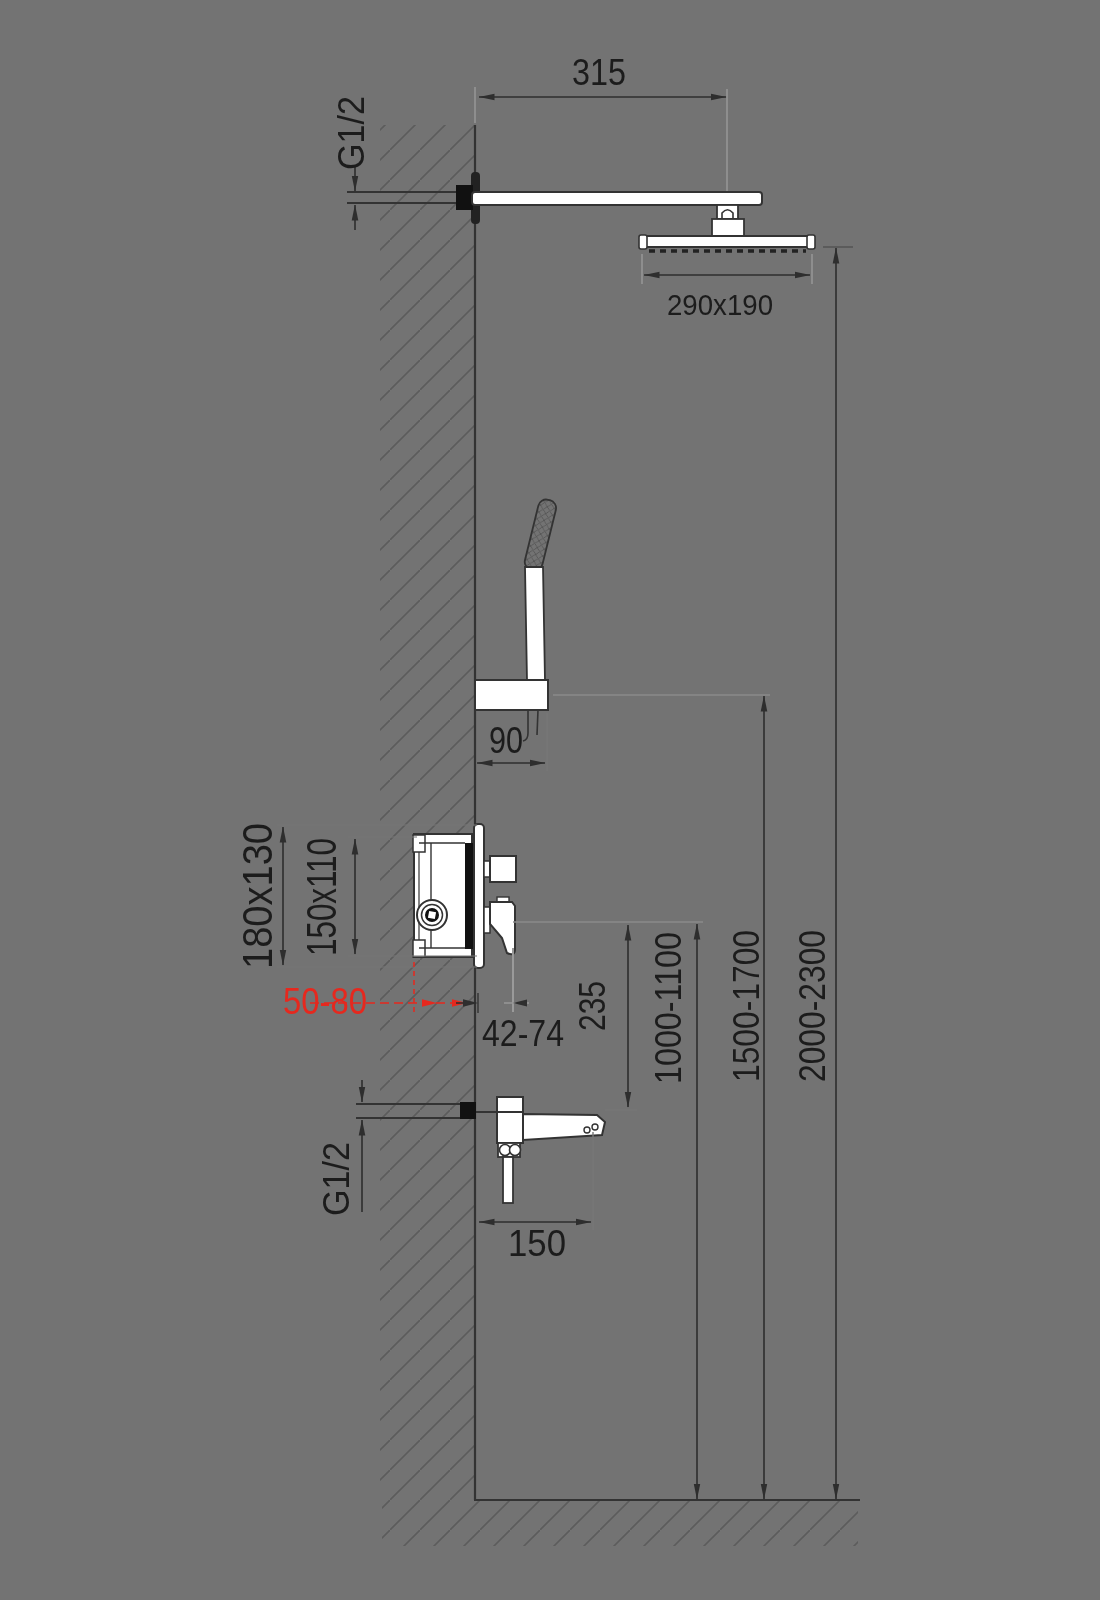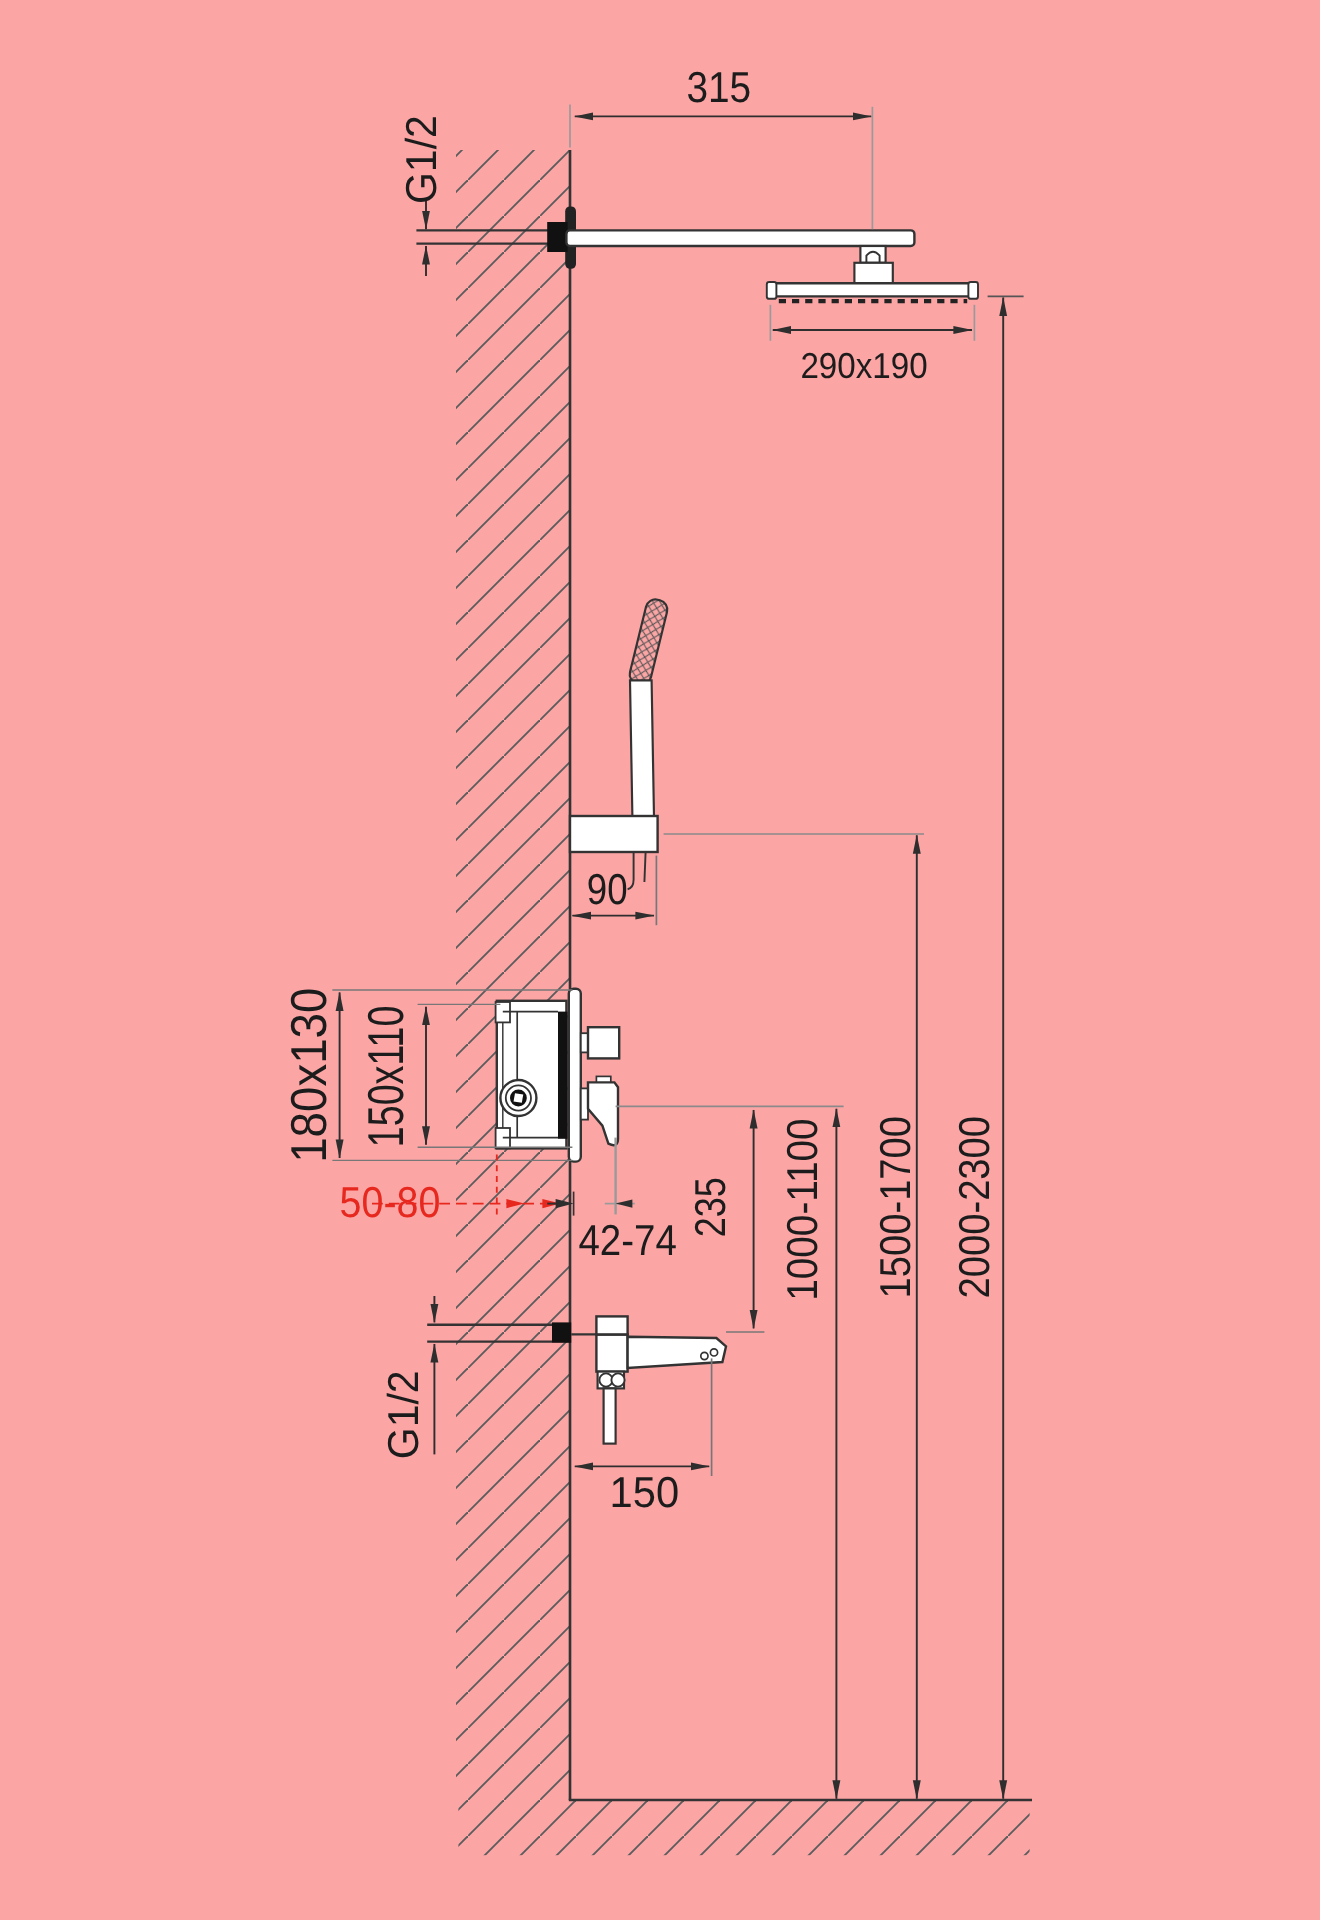--- a/index.html
+++ b/index.html
@@ -1,16 +1,16 @@
 <!DOCTYPE html>
 <html><head>
 <meta charset="utf-8">
 <style>
   html,body{margin:0;padding:0;background:#ffffff;}
-  .stage{position:relative;width:1100px;height:1600px;background:#fca5a5;overflow:hidden;
+  .stage{position:relative;width:1100px;height:1600px;background:#737373;overflow:hidden;
          font-family:"Liberation Sans","DejaVu Sans",sans-serif;}
   svg{position:absolute;left:0;top:0;}
   text{fill:#1c1c1c;font-family:"Liberation Sans","DejaVu Sans",sans-serif;}
   .dim-t{font-size:36px;}
   .dim-s{font-size:30px;}
   .dim-b{font-size:42px;}
   .red-t{fill:#e6281e;}
 </style>
 </head>
 <body>

